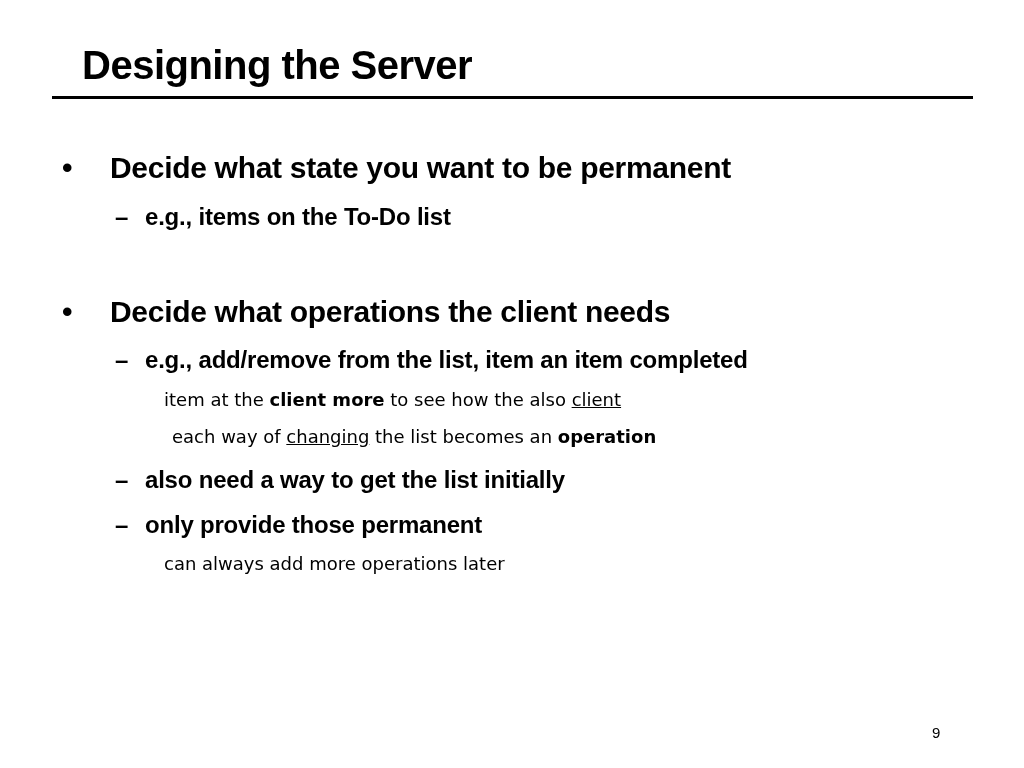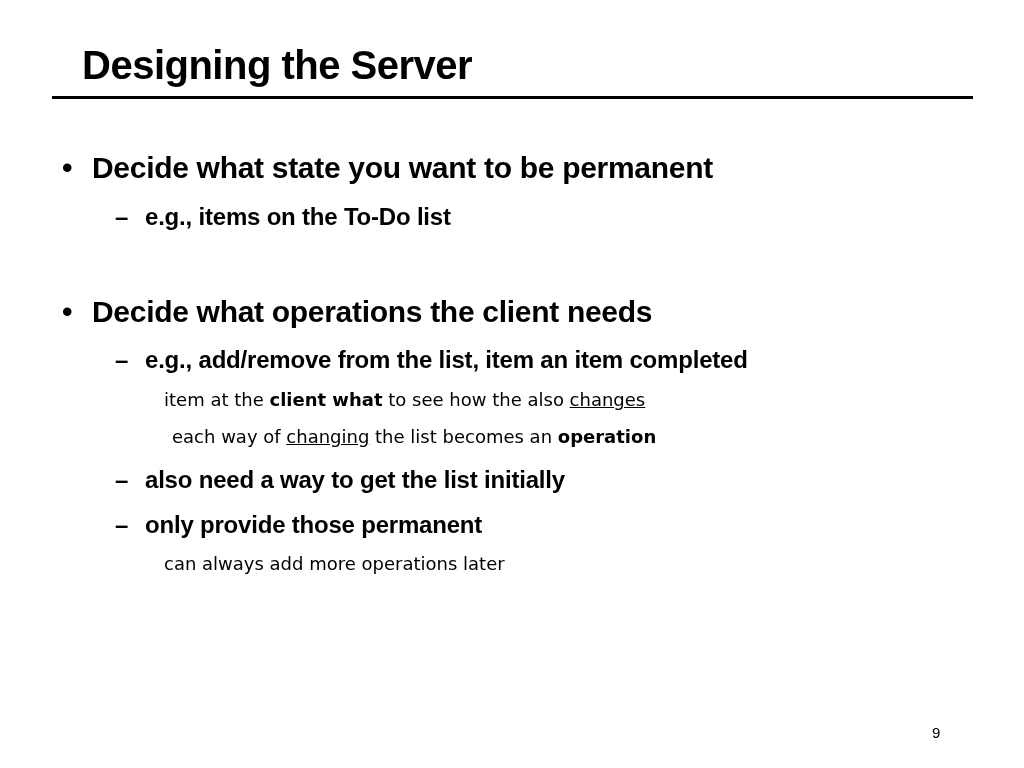--- a/index.html
+++ b/index.html
@@ -1,21 +1,21 @@
 <!DOCTYPE html>
 <html><head>
 <meta charset="utf-8">
 <style>
   html, body { margin:0; padding:0; background:#ffffff; }
   body { width:1024px; height:768px; position:relative; overflow:hidden; font-family:"Liberation Sans", sans-serif; color:#000; }
   .title { position:absolute; left:62px; top:40px; font-size:40px; font-weight:bold; letter-spacing:-0.5px; line-height:50px;margin-left:20px; }
   .title-rule { position:absolute; left:52px; top:96px; width:921px; height:3px; background:#000; }
   .l1 { position:absolute; left:62px; font-size:30px; font-weight:bold; line-height:36px; letter-spacing:-0.3px; }
   .l1 .bullet { position:absolute; left:0; }
-  .l1 .txt { position:absolute; left:30px; white-space:nowrap; }
+  .l1 .txt { position:absolute; left:48px; white-space:nowrap; }
   .l2 { position:absolute; left:115px; font-size:24px; font-weight:bold; line-height:30px; letter-spacing:-0.2px; white-space:nowrap; }
   .l2 .dash { position:absolute; left:0; }
   .l2 .txt { position:absolute; left:30px;text-align:right; }
   .l3 { position:absolute; left:164px; font-size:20px; line-height:26px; white-space:nowrap; font-family:"DejaVu Sans", sans-serif; font-size:18px; }
   .l3 b { font-weight:bold; }
   .l3 u { text-decoration:underline; }
   .page-num { position:absolute; left:932px; top:724px; font-size:15px; }
 </style>
 </head>
 <body>
@@ -35,21 +35,21 @@
 
   <div class="l1" style="top:294px;">
     <span class="bullet">•</span>
     <span class="txt">Decide what operations the client needs</span>
   </div>
   <div class="l2" style="top:345px;">
     <span class="dash">–</span>
     <span class="txt">e.g., add/remove from the list, item an item completed</span>
   </div>
   <div class="l3" style="top:387px;">
-    <span>item at the </span><b>client what</b><span> to see how the also </span><u>changes</u>
+    <span>item at the </span><b>client more</b><span> to see how the also </span><u>client</u>
   </div>
   <div class="l3" style="top:424px;margin-left:8px;">
     <span>each way of </span><u>changing</u><span> the list becomes an </span><b>operation</b>
   </div>
   <div class="l2" style="top:465px;">
     <span class="dash">–</span>
     <span class="txt">also need a way to get the list initially</span>
   </div>
   <div class="l2" style="top:510px;">
     <span class="dash">–</span>

